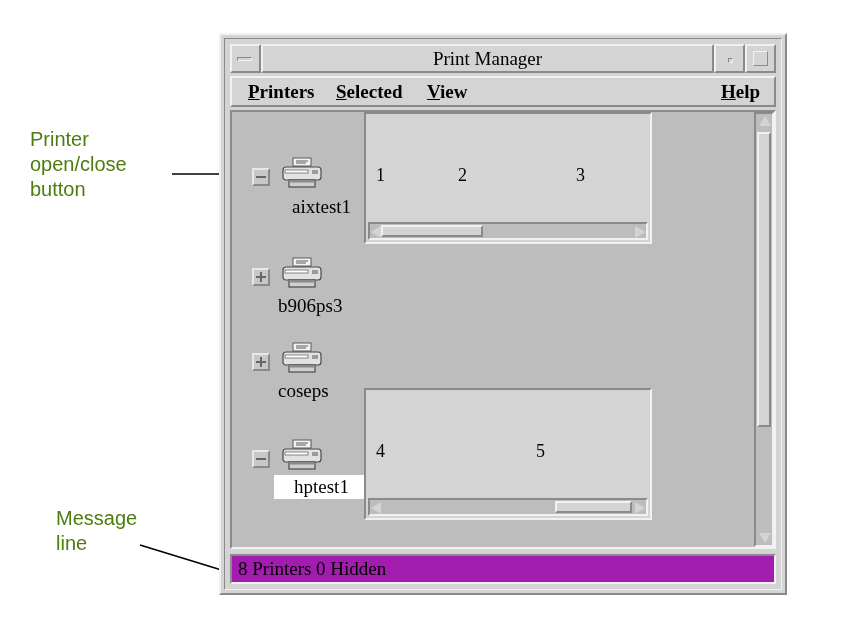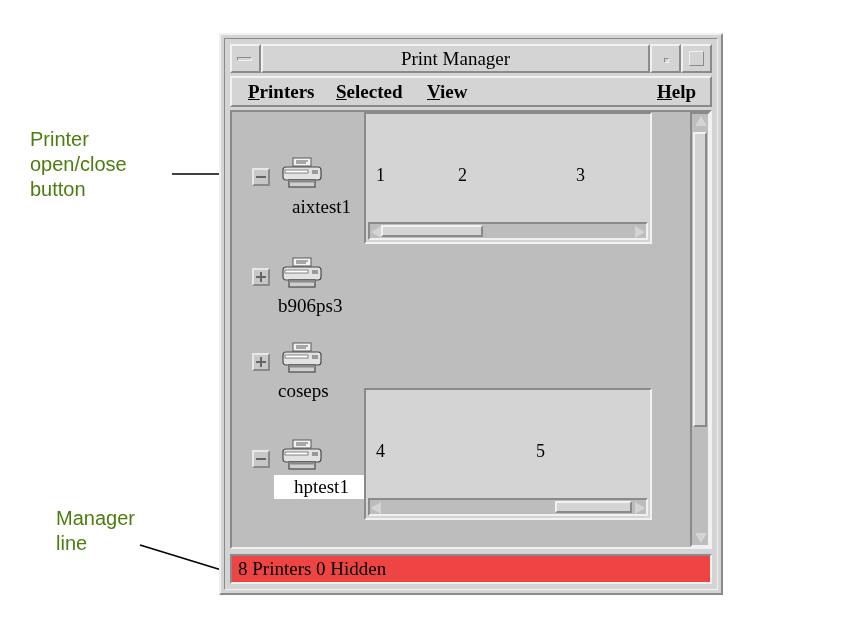--- a/index.html
+++ b/index.html
@@ -19,21 +19,21 @@
     line-height: 25px;
     color: #4d7c0f;
     white-space: pre;
   }
   svg.leader-svg { position: absolute; overflow: visible; }
 
   
   .window {
     position: absolute;
     left: 219px; top: 33px;
-    width: 504px; height: 562px;
+    width: 568px; height: 562px;
     background: #d4d4d4;
     box-sizing: border-box;
     border-top: 2px solid #f1f1f1;
     border-left: 2px solid #f1f1f1;
     border-right: 2px solid #8a8a8a;
     border-bottom: 2px solid #8a8a8a;
   }
   .win-inner {
     position: absolute;
     left: 3px; top: 3px; right: 3px; bottom: 3px;
@@ -226,42 +226,42 @@
   }
   .arrow-u, .arrow-d {
     position: absolute; left: 3px; width: 0; height: 0;
   }
   .arrow-u { top: 2px; border-left: 6px solid transparent; border-right: 6px solid transparent; border-bottom: 10px solid #d4d4d4; }
   .arrow-d { bottom: 2px; border-left: 6px solid transparent; border-right: 6px solid transparent; border-top: 10px solid #d4d4d4; }
 
   
   .msgline {
     position: absolute; left: 5px; right: 5px; bottom: 5px; height: 30px;
-    background: #ef4444;
+    background: #a21caf;
     box-sizing: border-box;
     border-top: 2px solid #8a8a8a;
     border-left: 2px solid #8a8a8a;
     border-right: 2px solid #f1f1f1;
     border-bottom: 2px solid #f1f1f1;
     font-size: 19px; line-height: 26px; color: #000;
     padding-left: 6px;
     white-space: pre;
   }
 </style>
 </head>
 <body>
 
 <div id="root">
 
   <div class="anno" style="left:30px; top:127px;">Printer
 open/close
 button</div>
 
 
-  <div class="anno" style="left:56px; top:506px;">Manager
+  <div class="anno" style="left:56px; top:506px;">Message
 line</div>
 
   <svg class="leader-svg" style="left:0; top:0; width:864px; height:627px;">
     <line x1="172" y1="174" x2="240" y2="174" stroke="#000" stroke-width="1.6"></line>
     <line x1="705" y1="170" x2="610" y2="447" stroke="#000" stroke-width="1.6"></line>
     <line x1="140" y1="545" x2="228" y2="572" stroke="#000" stroke-width="1.6"></line>
   </svg>
 
   <div class="window">
     <div class="win-inner">

